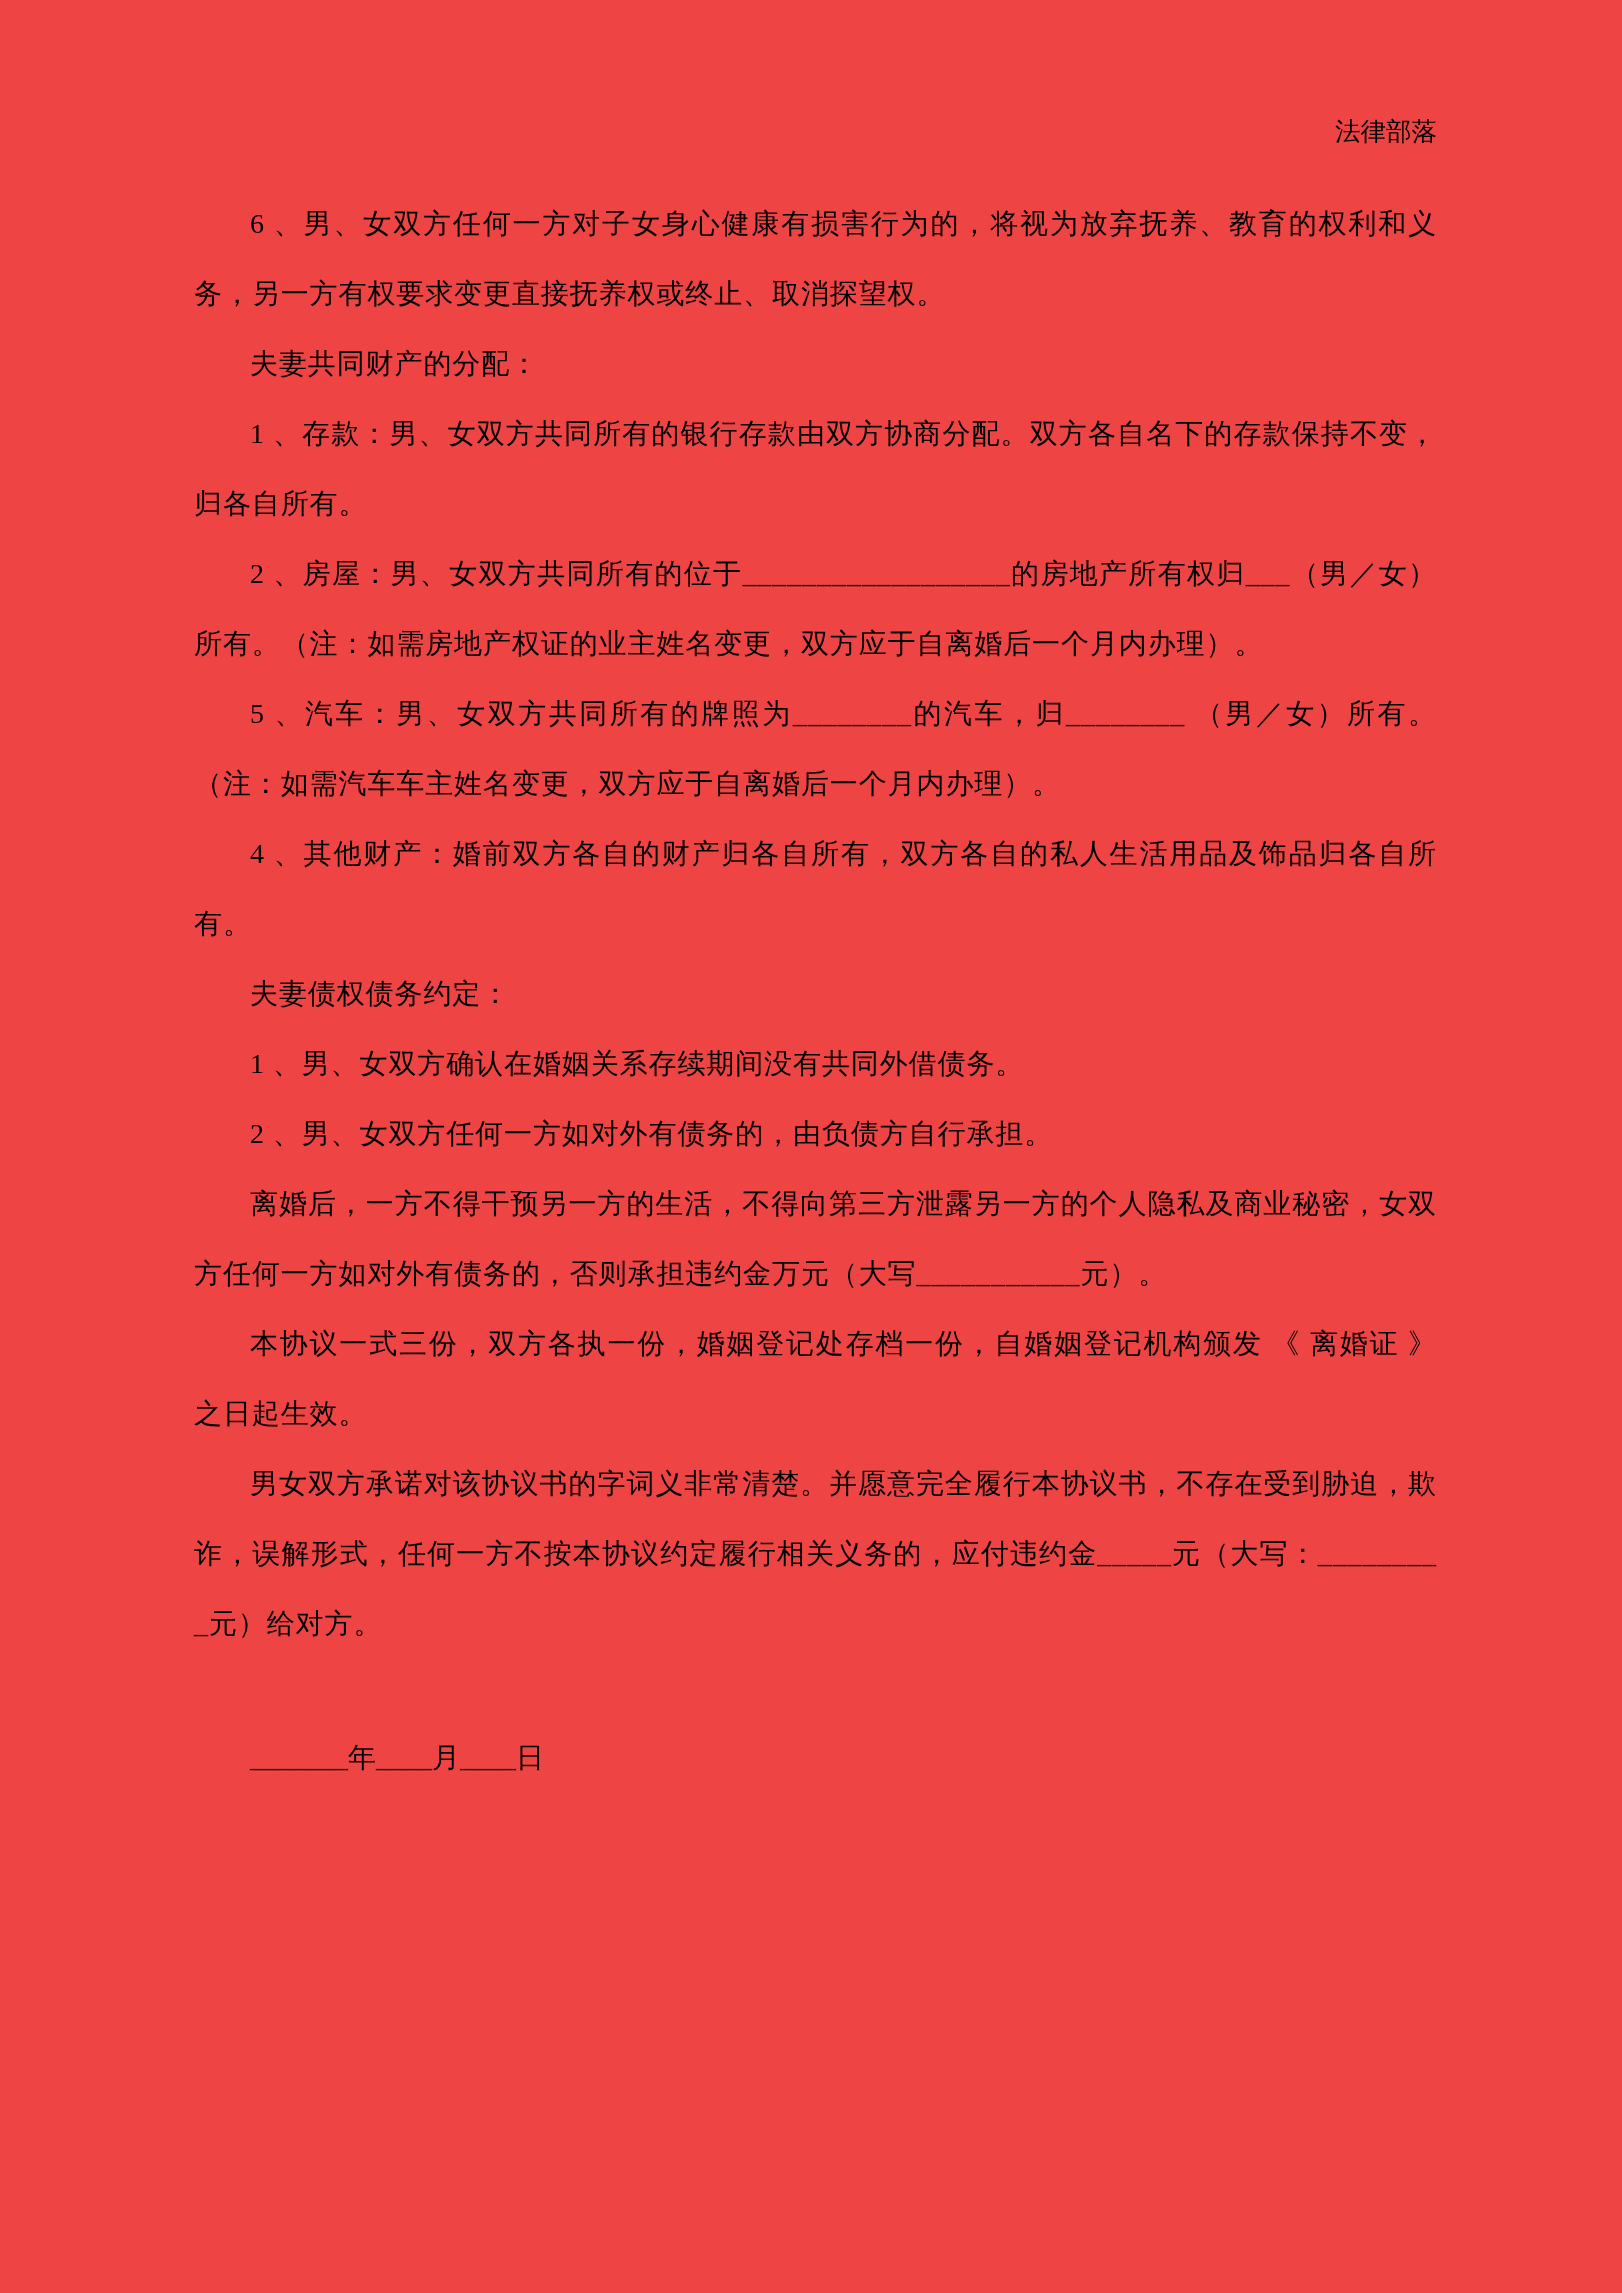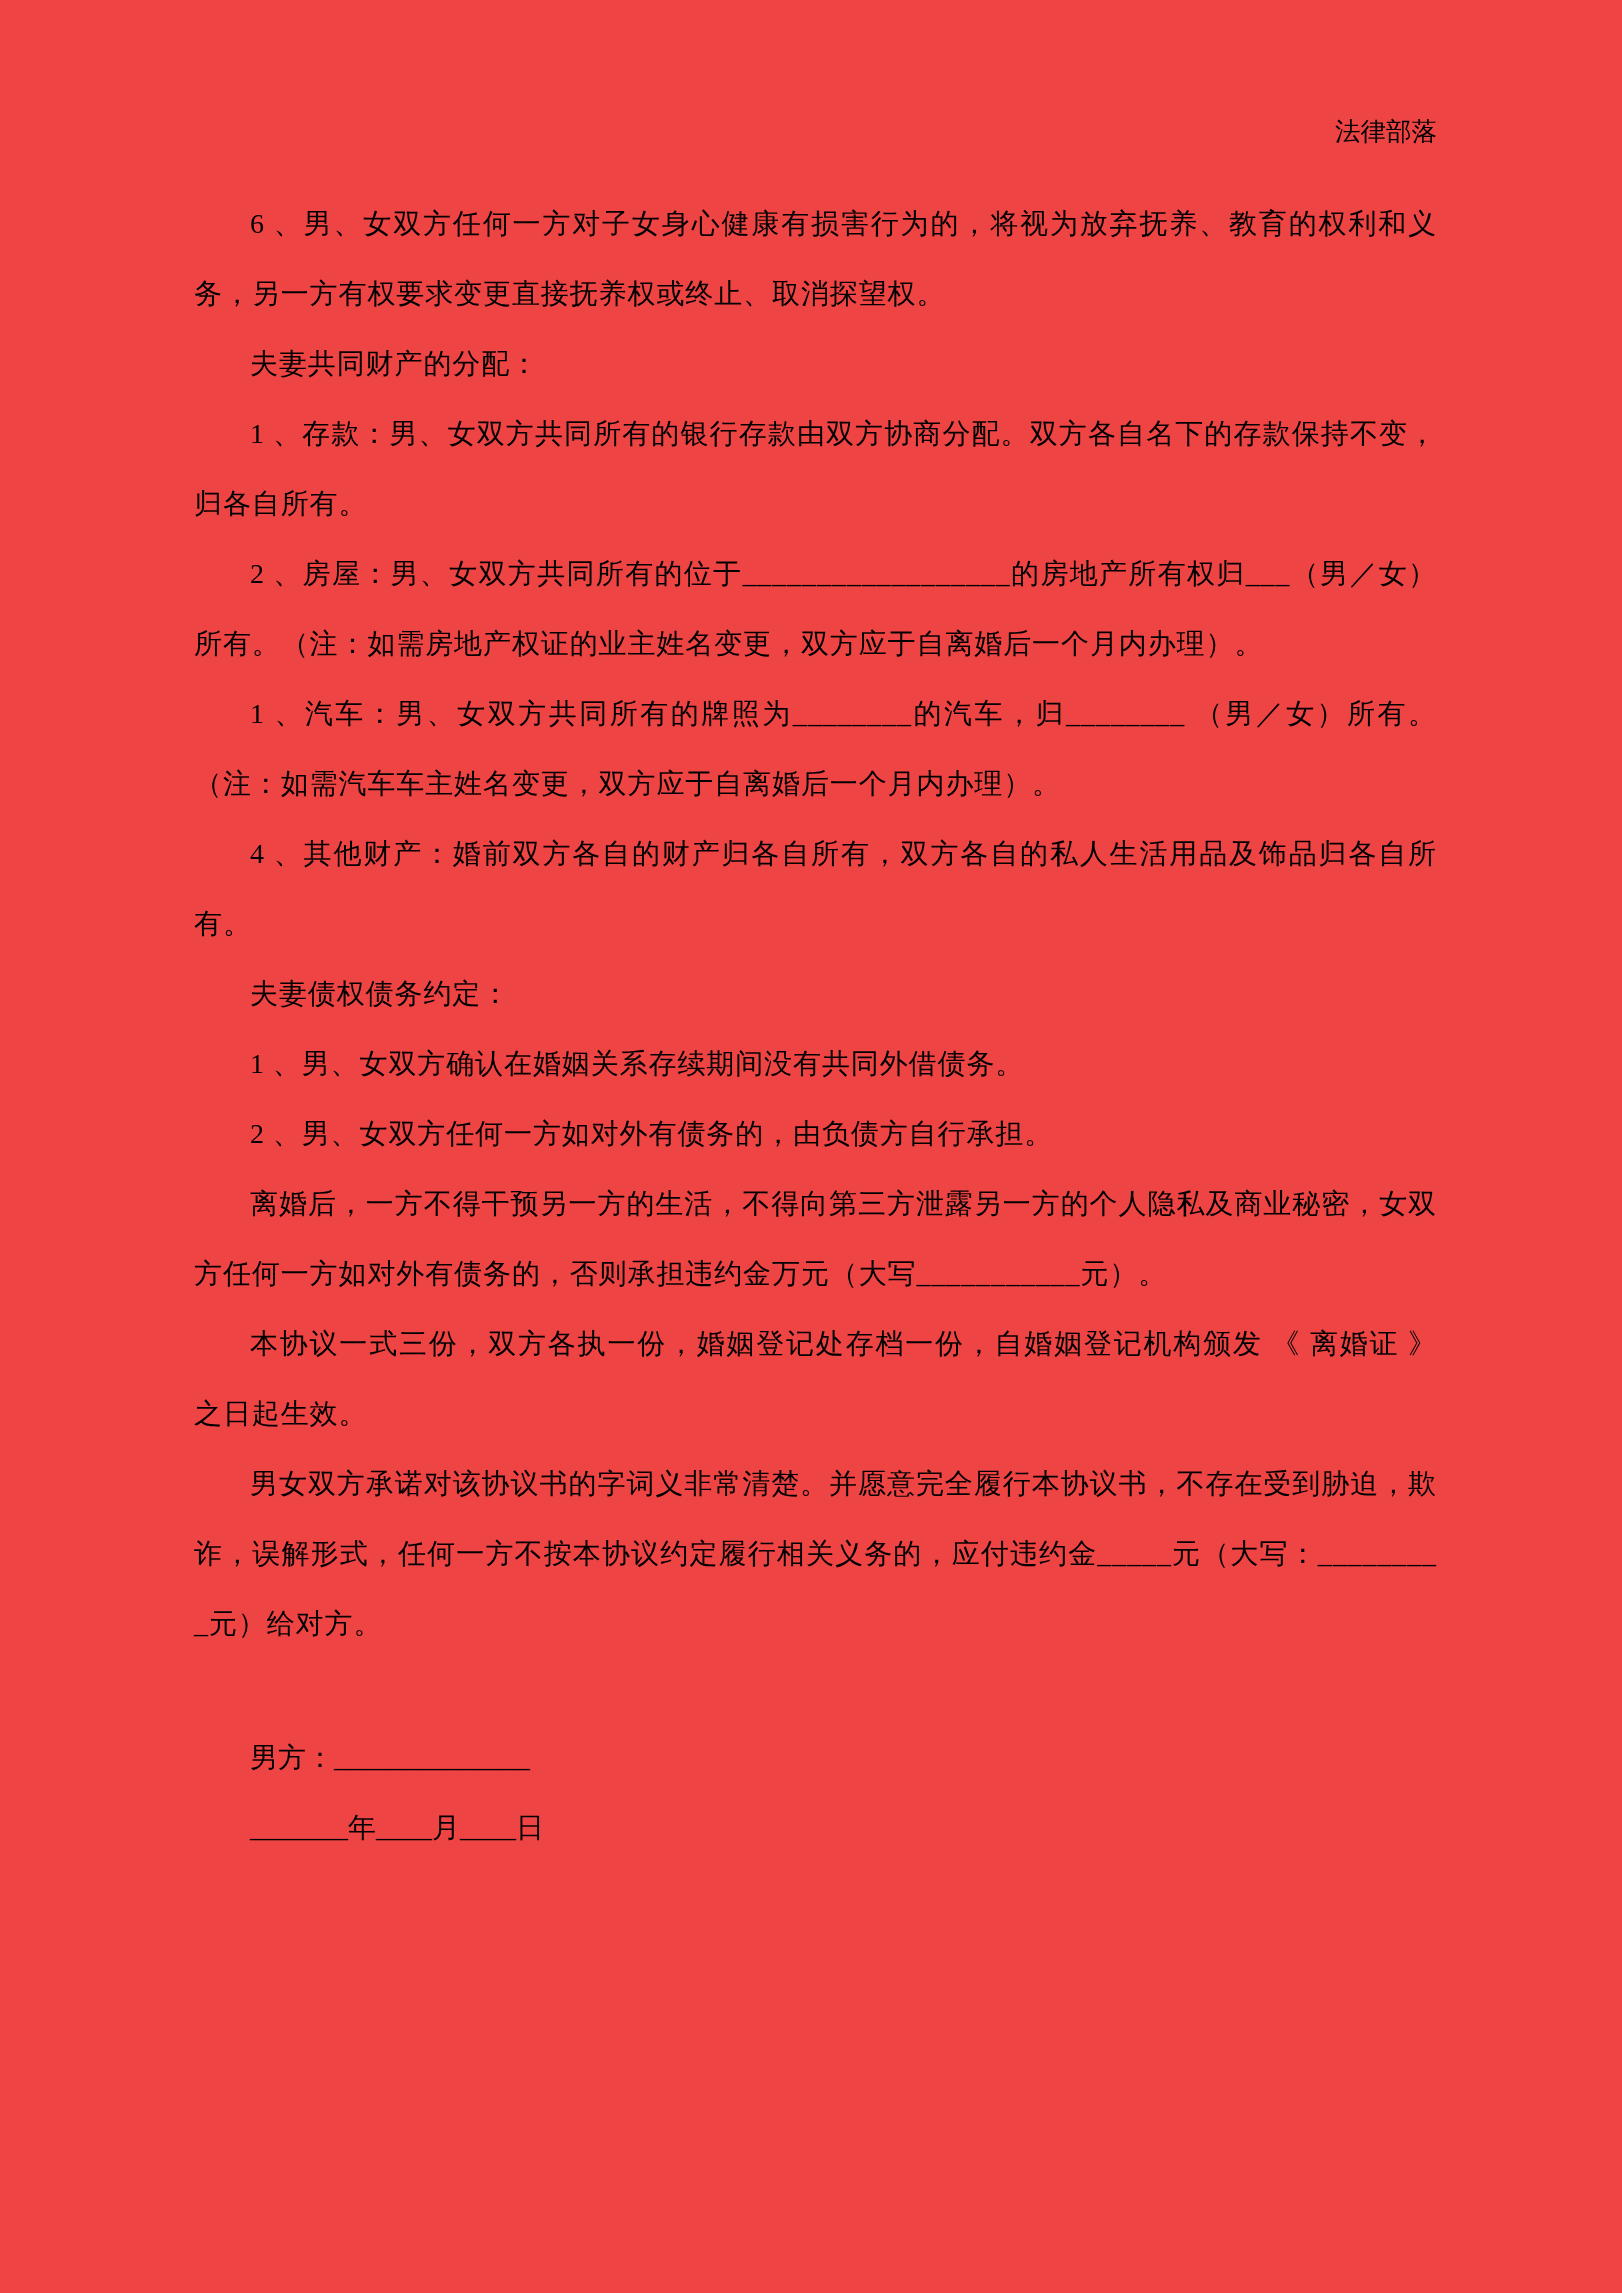--- a/index.html
+++ b/index.html
@@ -62,33 +62,32 @@
 
   <div class="header">
     <span>法律部落</span>
   </div>
 
   <div class="content" id="paragraphs">
       <p>6 、男、女双方任何一方对子女身心健康有损害行为的，将视为放弃抚养、教育的权利和义务，另一方有权要求变更直接抚养权或终止、取消探望权。</p>
       <p>夫妻共同财产的分配：</p>
       <p>1 、存款：男、女双方共同所有的银行存款由双方协商分配。双方各自名下的存款保持不变，归各自所有。</p>
       <p>2 、房屋：男、女双方共同所有的位于__________________的房地产所有权归___（男／女）所有。（注：如需房地产权证的业主姓名变更，双方应于自离婚后一个月内办理）。</p>
-      <p>1 、汽车：男、女双方共同所有的牌照为________的汽车，归________ （男／女）所有。（注：如需汽车车主姓名变更，双方应于自离婚后一个月内办理）。</p>
+      <p>5 、汽车：男、女双方共同所有的牌照为________的汽车，归________ （男／女）所有。（注：如需汽车车主姓名变更，双方应于自离婚后一个月内办理）。</p>
       <p>4 、其他财产：婚前双方各自的财产归各自所有，双方各自的私人生活用品及饰品归各自所有。</p>
       <p>夫妻债权债务约定：</p>
       <p>1 、男、女双方确认在婚姻关系存续期间没有共同外借债务。</p>
       <p>2 、男、女双方任何一方如对外有债务的，由负债方自行承担。</p>
       <p>离婚后，一方不得干预另一方的生活，不得向第三方泄露另一方的个人隐私及商业秘密，女双方任何一方如对外有债务的，否则承担违约金万元（大写___________元）。</p>
       <p>本协议一式三份，双方各执一份，婚姻登记处存档一份，自婚姻登记机构颁发 《 离婚证 》  之日起生效。</p>
       <p>男女双方承诺对该协议书的字词义非常清楚。并愿意完全履行本协议书，不存在受到胁迫，欺诈，误解形式，任何一方不按本协议约定履行相关义务的，应付违约金_____元（大写：_________元）给对方。</p>
     </div>
 
   <div class="signatures">
     <div class="sig-row name-row">
-      <div class="sig-cell-left">男方：______________</div>
     </div>
     <div class="sig-row date-row">
       <div class="sig-cell-right">_______年____月____日</div>
     </div>
   </div>
 
 </div>
 
 
 </body></html>

